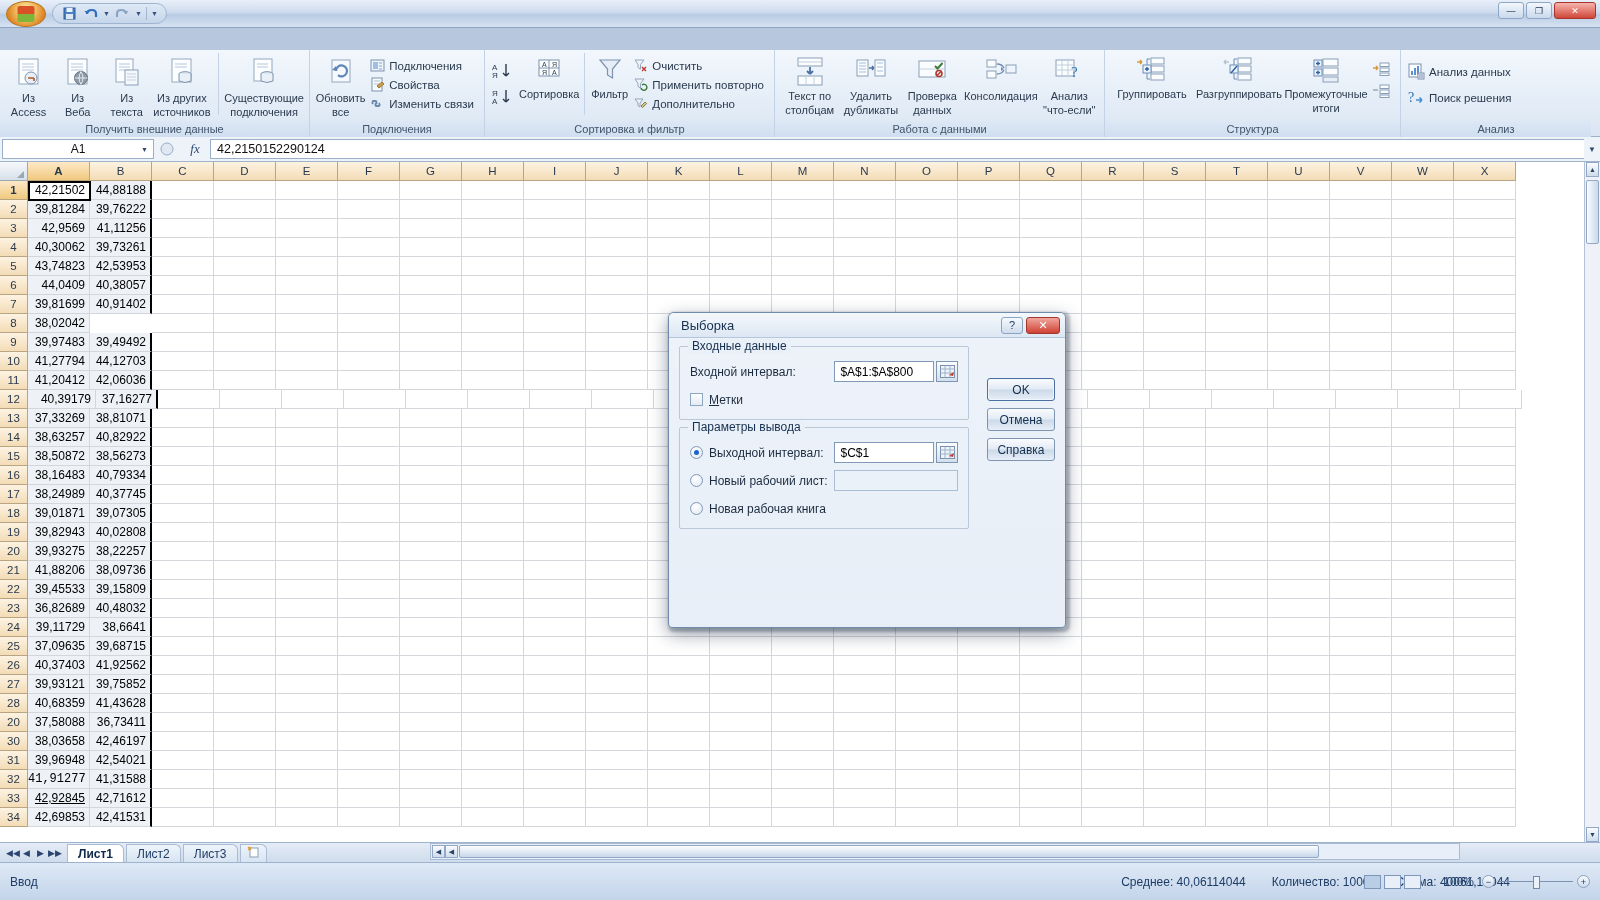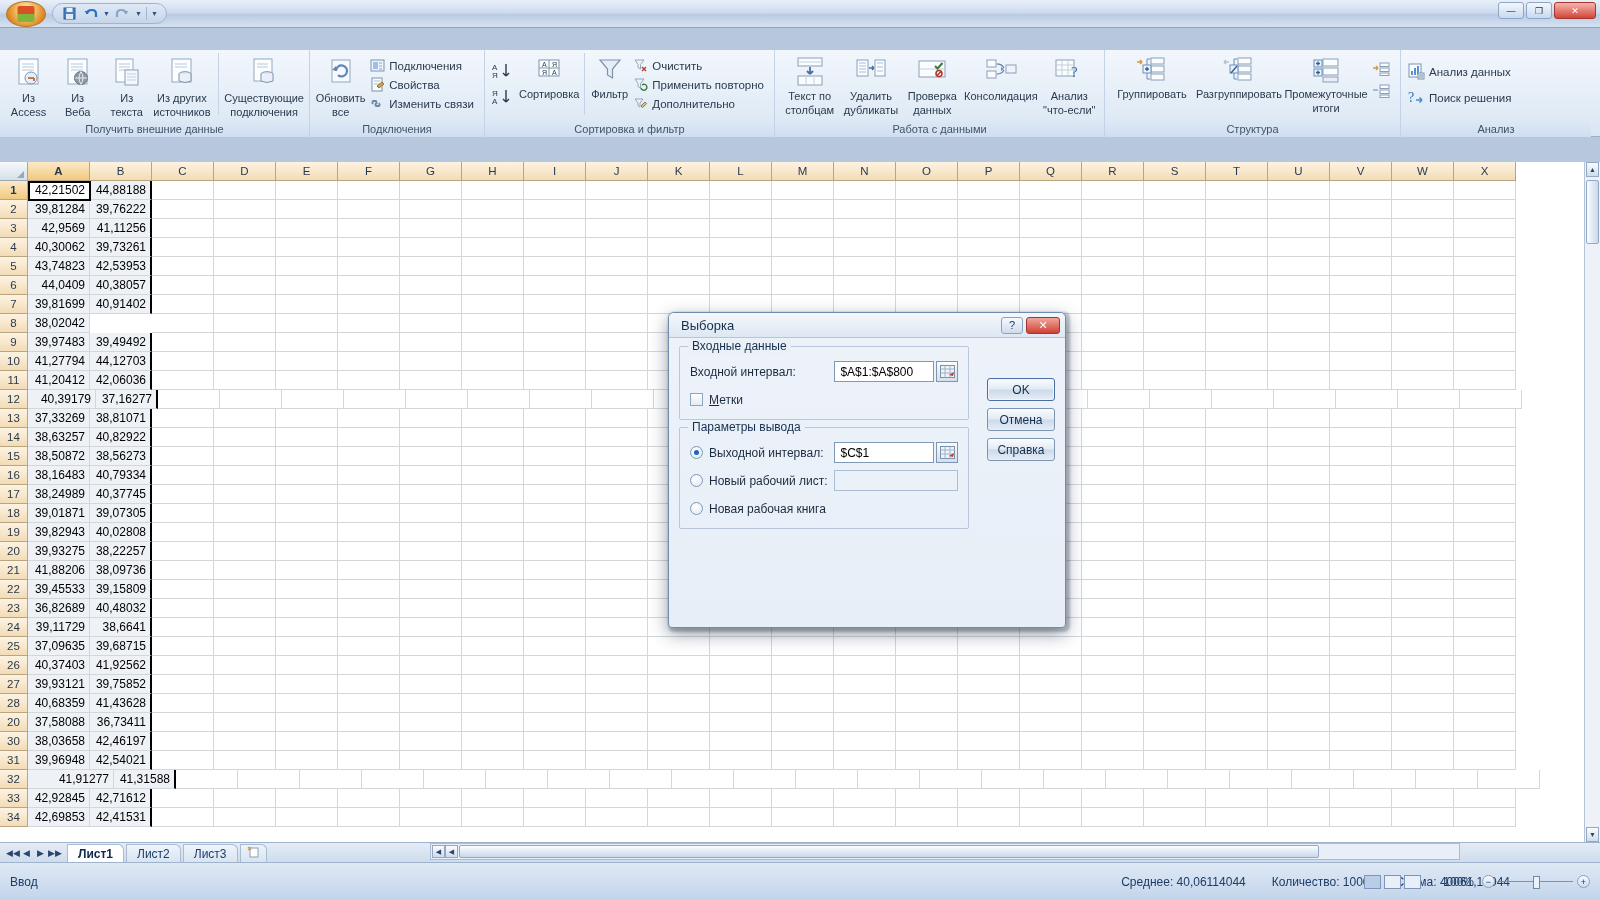--- a/index.html
+++ b/index.html
@@ -739,20 +739,34 @@
                 </svg>
             </span>
             <span class="lbl">Поиск решения</span>
           </div>
         </div>
       </div>
       <div class="rgroup-title">Анализ</div>
     </div>
   </div>
 
+  <div class="fbar">
+    <div class="namebox">
+      <span>A1</span>
+      <span class="caret">▼</span>
+    </div>
+    <div class="fbar-sep">
+      <svg width="16" height="16" viewBox="0 0 16 16">
+          <circle cx="8" cy="8" r="6" fill="#dfe8f3" stroke="#97adc7"></circle>
+        </svg>
+    </div>
+    <div class="fx">fx</div>
+    <div class="finput">42,2150152290124</div>
+    <div class="fbar-expand">▼</div>
+  </div>
 
   <div class="gridwrap">
     <div class="colhead">
       <div class="corner"></div>
       <div class="ch sel" style="width:62px">A</div>
       <div class="ch" style="width:62px">B</div>
       <div class="ch" style="width:62px">C</div>
       <div class="ch" style="width:62px">D</div>
       <div class="ch" style="width:62px">E</div>
       <div class="ch" style="width:62px">F</div>
@@ -1613,21 +1627,21 @@
           <div class="cell" style="width: 62px;"></div>
           <div class="cell" style="width: 62px;"></div>
           <div class="cell" style="width: 62px;"></div>
           <div class="cell" style="width: 62px;"></div>
           <div class="cell" style="width: 62px;"></div>
           <div class="cell" style="width: 62px;"></div>
           <div class="cell" style="width: 62px;"></div>
           <div class="cell" style="width: 62px;"></div>
         </div>
         <div class="row">
-          <div class="cell datacol" style="width: 86px;">41,91277</div>
+          <div class="cell datacol" style="width: 62px; font-family: Liberation Mono, monospace;">41,91277</div>
           <div class="cell datacol colB-edge" style="width: 62px;">41,31588</div>
           <div class="cell" style="width: 62px;"></div>
           <div class="cell" style="width: 62px;"></div>
           <div class="cell" style="width: 62px;"></div>
           <div class="cell" style="width: 62px;"></div>
           <div class="cell" style="width: 62px;"></div>
           <div class="cell" style="width: 62px;"></div>
           <div class="cell" style="width: 62px;"></div>
           <div class="cell" style="width: 62px;"></div>
           <div class="cell" style="width: 62px;"></div>
@@ -1639,21 +1653,21 @@
           <div class="cell" style="width: 62px;"></div>
           <div class="cell" style="width: 62px;"></div>
           <div class="cell" style="width: 62px;"></div>
           <div class="cell" style="width: 62px;"></div>
           <div class="cell" style="width: 62px;"></div>
           <div class="cell" style="width: 62px;"></div>
           <div class="cell" style="width: 62px;"></div>
           <div class="cell" style="width: 62px;"></div>
         </div>
         <div class="row">
-          <div class="cell datacol" style="width: 62px;">42,92845</div>
+          <div class="cell datacol" style="width: 62px; text-decoration: underline;">42,92845</div>
           <div class="cell datacol colB-edge" style="width: 62px;">42,71612</div>
           <div class="cell" style="width: 62px;"></div>
           <div class="cell" style="width: 62px;"></div>
           <div class="cell" style="width: 62px;"></div>
           <div class="cell" style="width: 62px;"></div>
           <div class="cell" style="width: 62px;"></div>
           <div class="cell" style="width: 62px;"></div>
           <div class="cell" style="width: 62px;"></div>
           <div class="cell" style="width: 62px;"></div>
           <div class="cell" style="width: 62px;"></div>

